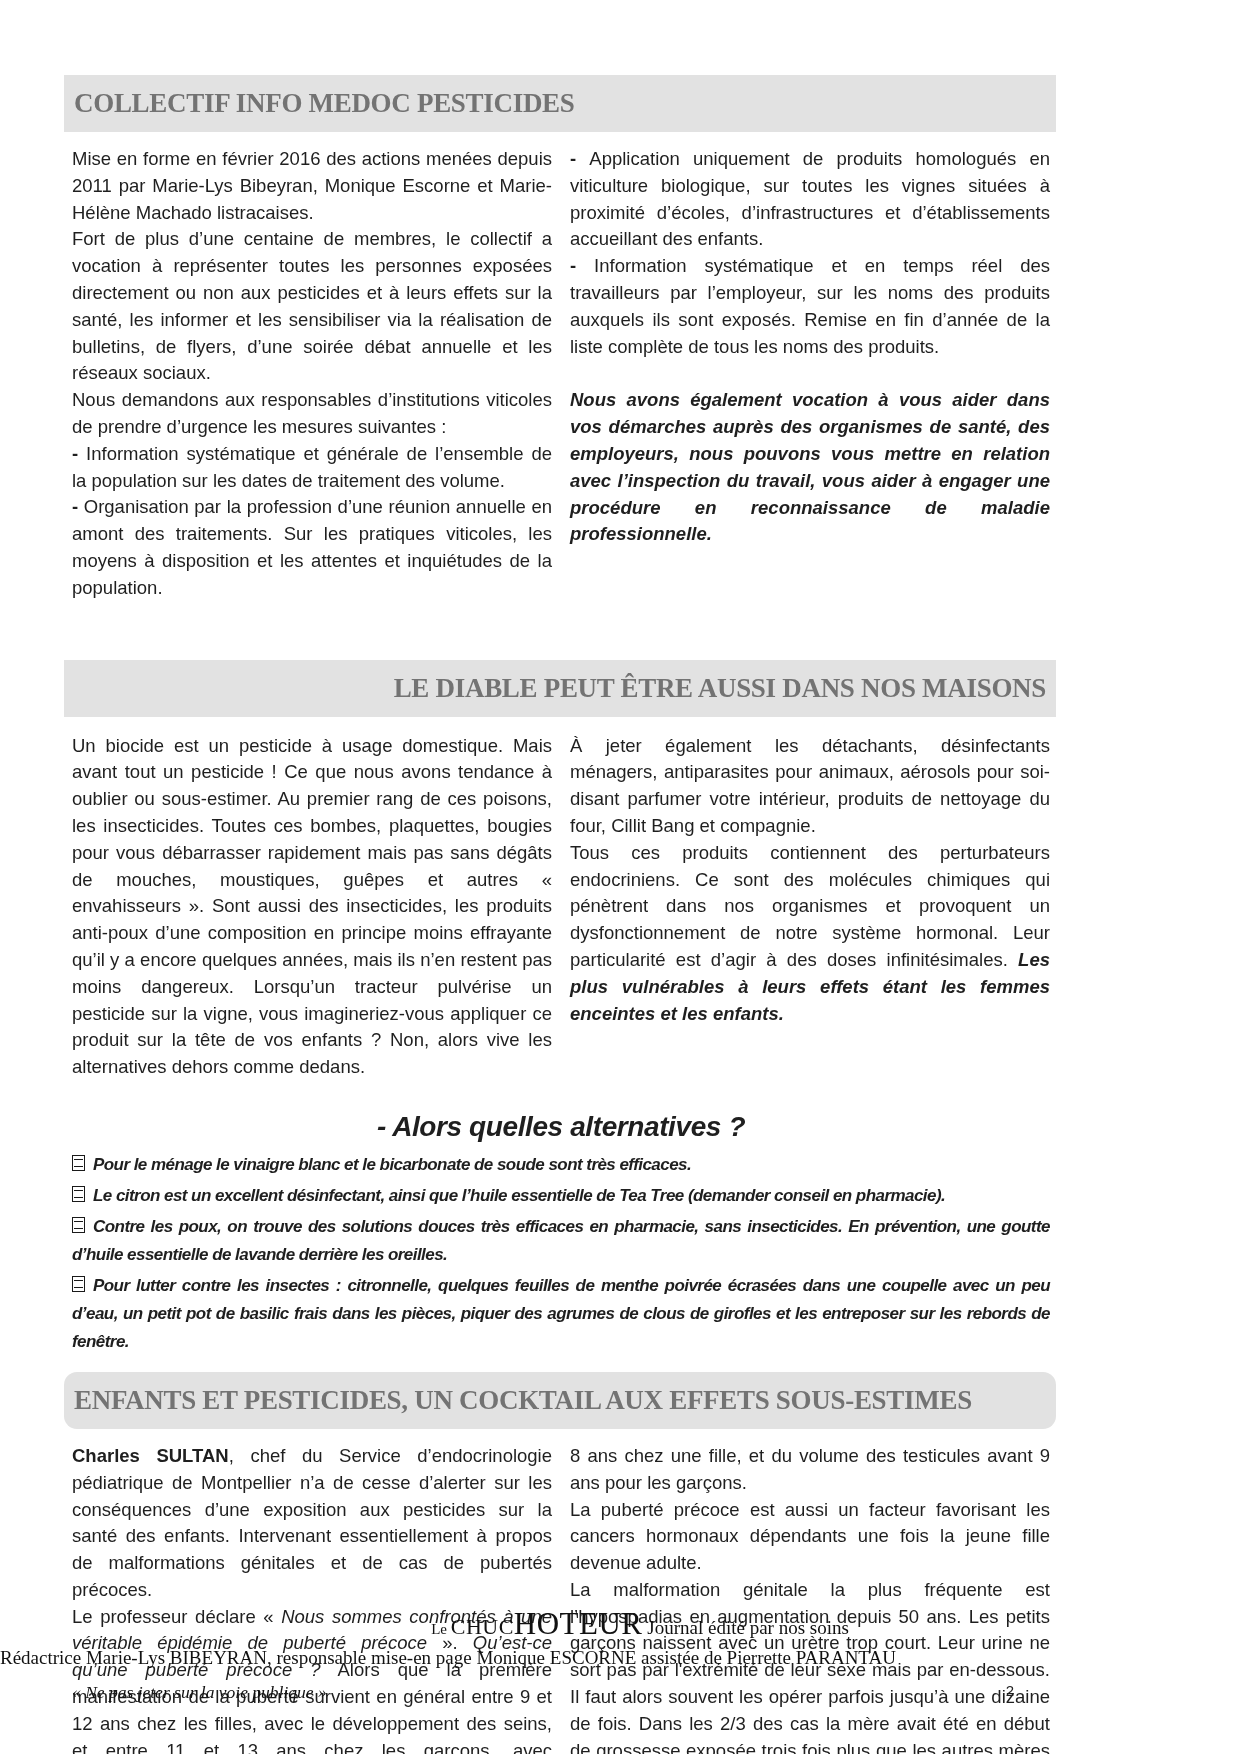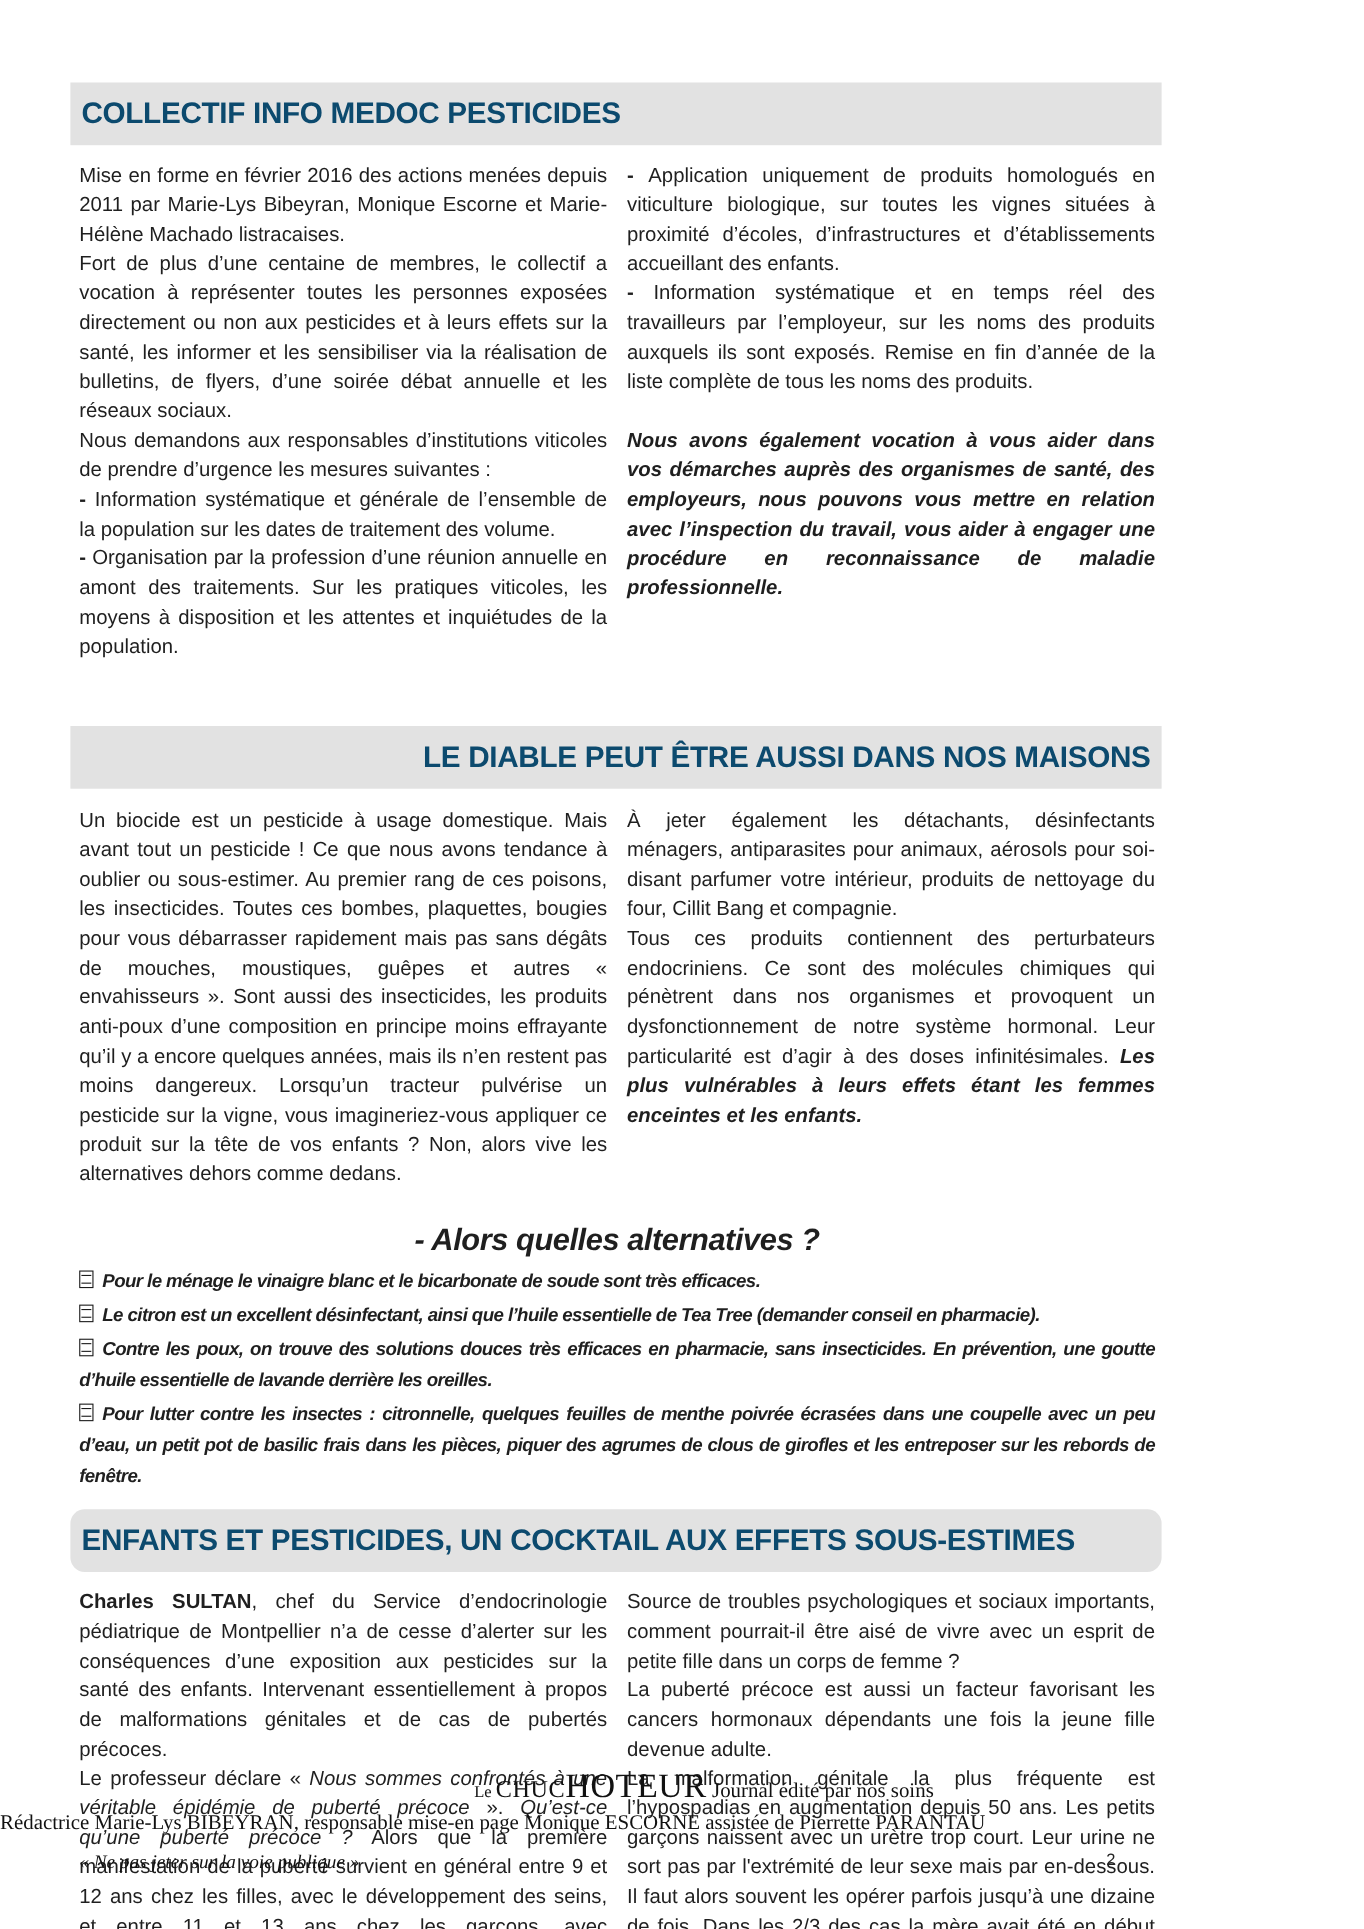--- a/index.html
+++ b/index.html
@@ -17,22 +17,23 @@
     margin:0 -6px 0 -8px;
     padding:12px 10px 13px 10px;
     background:#e2e2e2;
   }
   .bar h2{
     margin:0;
     font-size:27px;
     line-height:32px;
     font-weight:bold;
     letter-spacing:-0.3px;
-    color:#0c4a6e;
+    color:#737373;
     white-space:nowrap;
+    font-family:Liberation Serif, serif;
   }
   .cols{
     column-count:2;
     column-gap:18px;
     text-align:justify;
     font-size:18.5px;
     line-height:26.8px;
     hyphens:auto;
   }
   .cols p{margin:0;}
@@ -158,21 +159,20 @@
       </div>
   </div>
 
   <section>
     <div class="bar" id="sec3-bar" style="background: rgb(226, 226, 226); border-radius: 13px;">
       <h2>ENFANTS ET PESTICIDES, UN COCKTAIL AUX EFFETS SOUS-ESTIMES</h2>
     </div>
     <div class="cols" id="sec3-body">
         <p><span class="b">Charles SULTAN</span><span>, chef du Service d’endocrinologie pédiatrique de Montpellier n’a de cesse d’alerter sur les conséquences d’une exposition aux pesticides sur la santé des enfants. Intervenant essentiellement à propos de malformations génitales et de cas de pubertés précoces.</span></p>
         <p><span>Le professeur déclare « </span><span class="i">Nous sommes confrontés à une véritable épidémie de puberté précoce</span><span> ». </span><span class="i">Qu’est-ce qu’une puberté précoce ?</span><span> Alors que la première manifestation de la puberté survient en général entre 9 et 12 ans chez les filles, avec le développement des seins, et entre 11 et 13 ans chez les garçons, avec l’augmentation du volume des testicules, on parle de puberté précoce quand le développement des caractères sexuels secondaires (seins, poils) survient avant l’âge de 8 ans chez une fille, et du volume des testicules avant 9 ans pour les garçons.</span></p>
-        <p><span>Source de troubles psychologiques et sociaux importants, comment pourrait-il être aisé de vivre avec un esprit de petite fille dans un corps de femme ?</span></p>
         <p><span>La puberté précoce est aussi un facteur favorisant les cancers hormonaux dépendants une fois la jeune fille devenue adulte.</span></p>
         <p><span>La malformation génitale la plus fréquente est l’hypospadias en augmentation depuis 50 ans. Les petits garçons naissent avec un urètre trop court. Leur urine ne sort pas par l'extrémité de leur sexe mais par en-dessous. Il faut alors souvent les opérer parfois jusqu’à une dizaine de fois. Dans les 2/3 des cas la mère avait été en début de grossesse exposée trois fois plus que les autres mères à des perturbateurs endocriniens : solvants, détergents, pesticides.</span></p>
       </div>
   </section>
 
   <div class="footer">
     <div class="journal-line">
       <span class="jt-small">Le </span><span class="jt-mid">CHUC</span><span class="jt-large">HOTEUR</span><span class="jt-suffix"> Journal édité par nos soins</span>
     </div>
     <div class="credits-line">Rédactrice Marie-Lys BIBEYRAN, responsable mise-en page Monique ESCORNE assistée de Pierrette PARANTAU</div>

